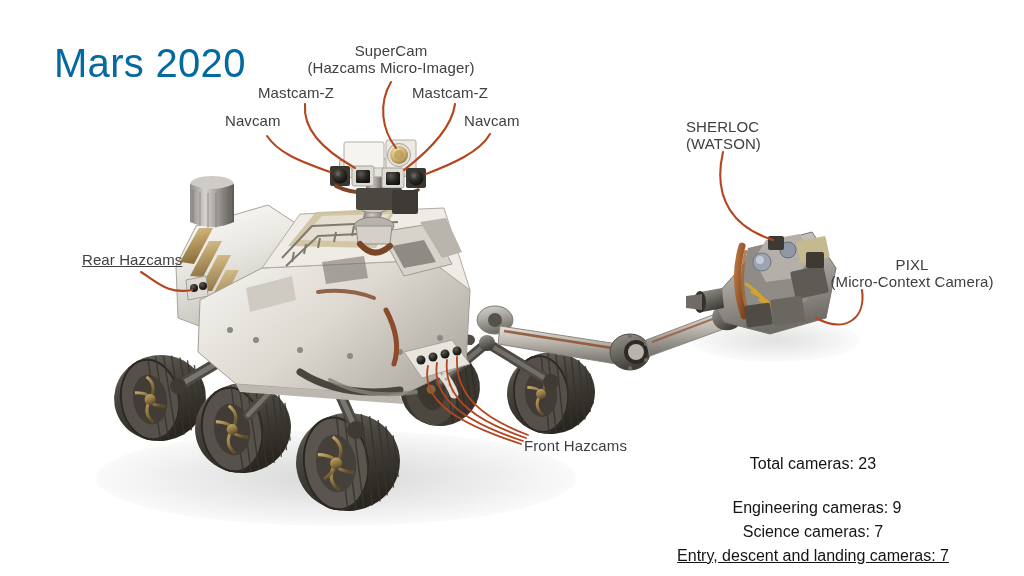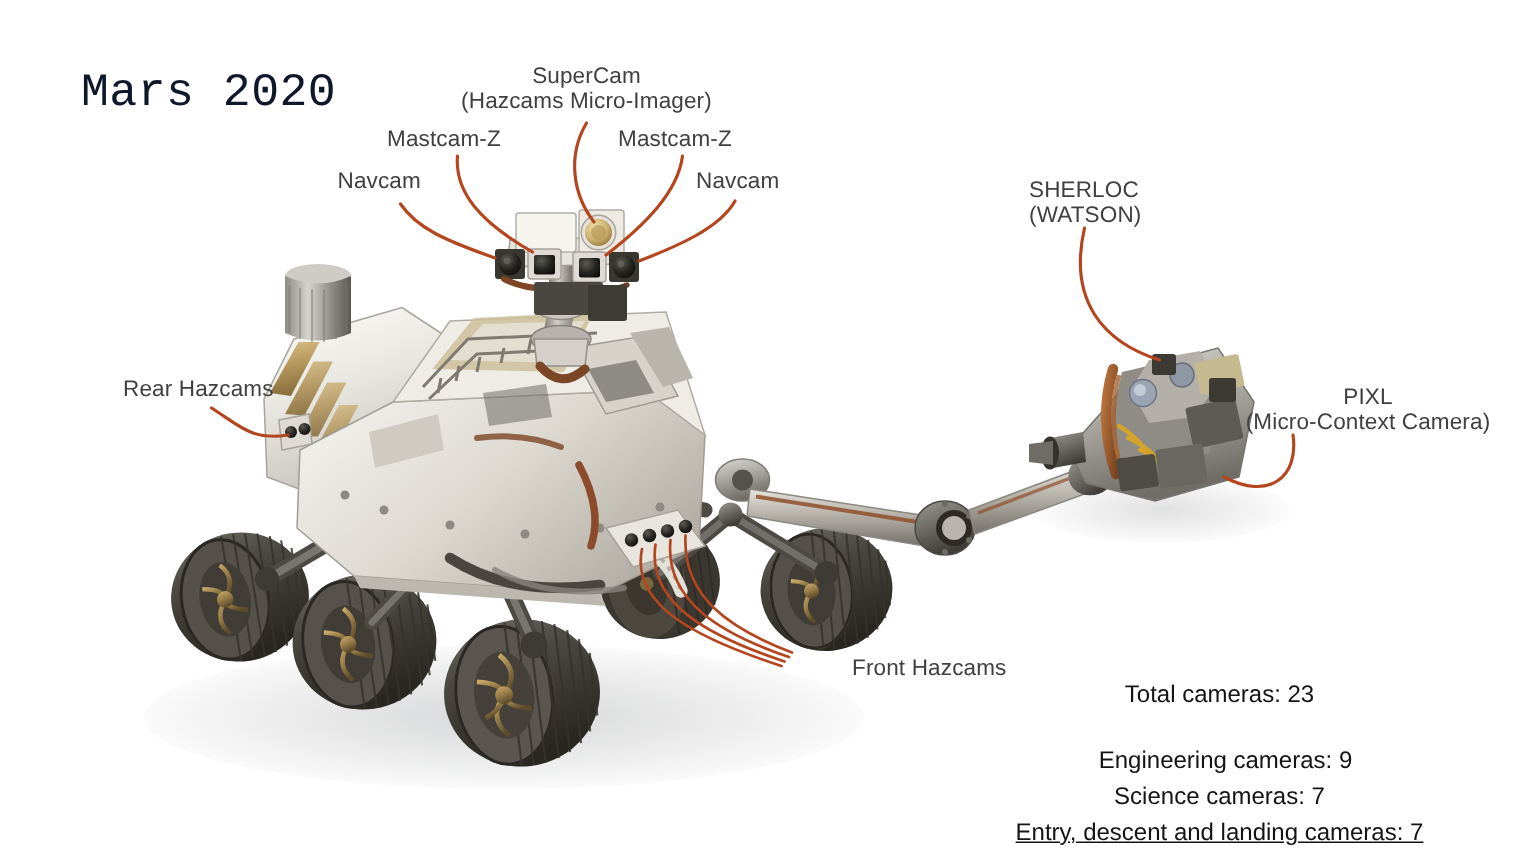--- a/index.html
+++ b/index.html
@@ -15,21 +15,21 @@
   
   .ground-shadow{
     position:absolute;border-radius:50%;
     background:radial-gradient(ellipse at 50% 50%, rgba(120,122,126,.30) 0%, rgba(140,142,146,.16) 45%, rgba(170,172,176,.05) 72%, rgba(255,255,255,0) 100%);
     pointer-events:none;
   }
 
   
   .lbl{position:absolute;font-size:15px;line-height:17px;color:#404040;white-space:nowrap;letter-spacing:.1px;}
   .lbl.c{text-align:center;}
-  .title{position:absolute;font-size:31px;line-height:34px;color:#0f172a;letter-spacing:.3px;font-family:Liberation Mono, monospace;}
+  .title{position:absolute;font-size:40px;line-height:34px;color:#0369a1;letter-spacing:.3px;}
   .stat{position:absolute;font-size:16px;line-height:24px;color:#141414;white-space:nowrap;}
   .stat.center{text-align:center;}
 
   
   svg.overlay{position:absolute;left:0;top:0;width:1024px;height:576px;overflow:visible;pointer-events:none;}
   .leader{fill:none;stroke:#b4461f;stroke-width:2.1;stroke-linecap:round;}
   .leader.thin{stroke-width:1.8;}
 </style>
 </head>
 <body>
@@ -418,23 +418,23 @@
 
   <div class="lbl c" style="left:276px;top:42px;width:230px;">
     <div>SuperCam</div>
     <div>(Hazcams Micro-Imager)</div>
   </div>
 
   <div class="lbl" style="left:412px;top:84px;">Mastcam-Z</div>
 
   <div class="lbl" style="left:464px;top:112px;">Navcam</div>
 
-  <div class="lbl" style="left:82px;top:251px;">Rear Hazcams</div>
-
-  <div class="lbl" style="left:524px;top:437px;margin-left:44px;">Front Hazcams</div>
+  <div class="lbl" style="left:82px;top:251px;text-decoration:underline;">Rear Hazcams</div>
+
+  <div class="lbl" style="left:524px;top:437px;">Front Hazcams</div>
 
   <div class="lbl c" style="left:828px;top:256px;width:168px;">
     <div>PIXL</div>
     <div>(Micro-Context Camera)</div>
   </div>
 
   <div class="lbl" style="left:686px;top:118px;">
     <div>SHERLOC</div>
     <div>(WATSON)</div>
   </div>

